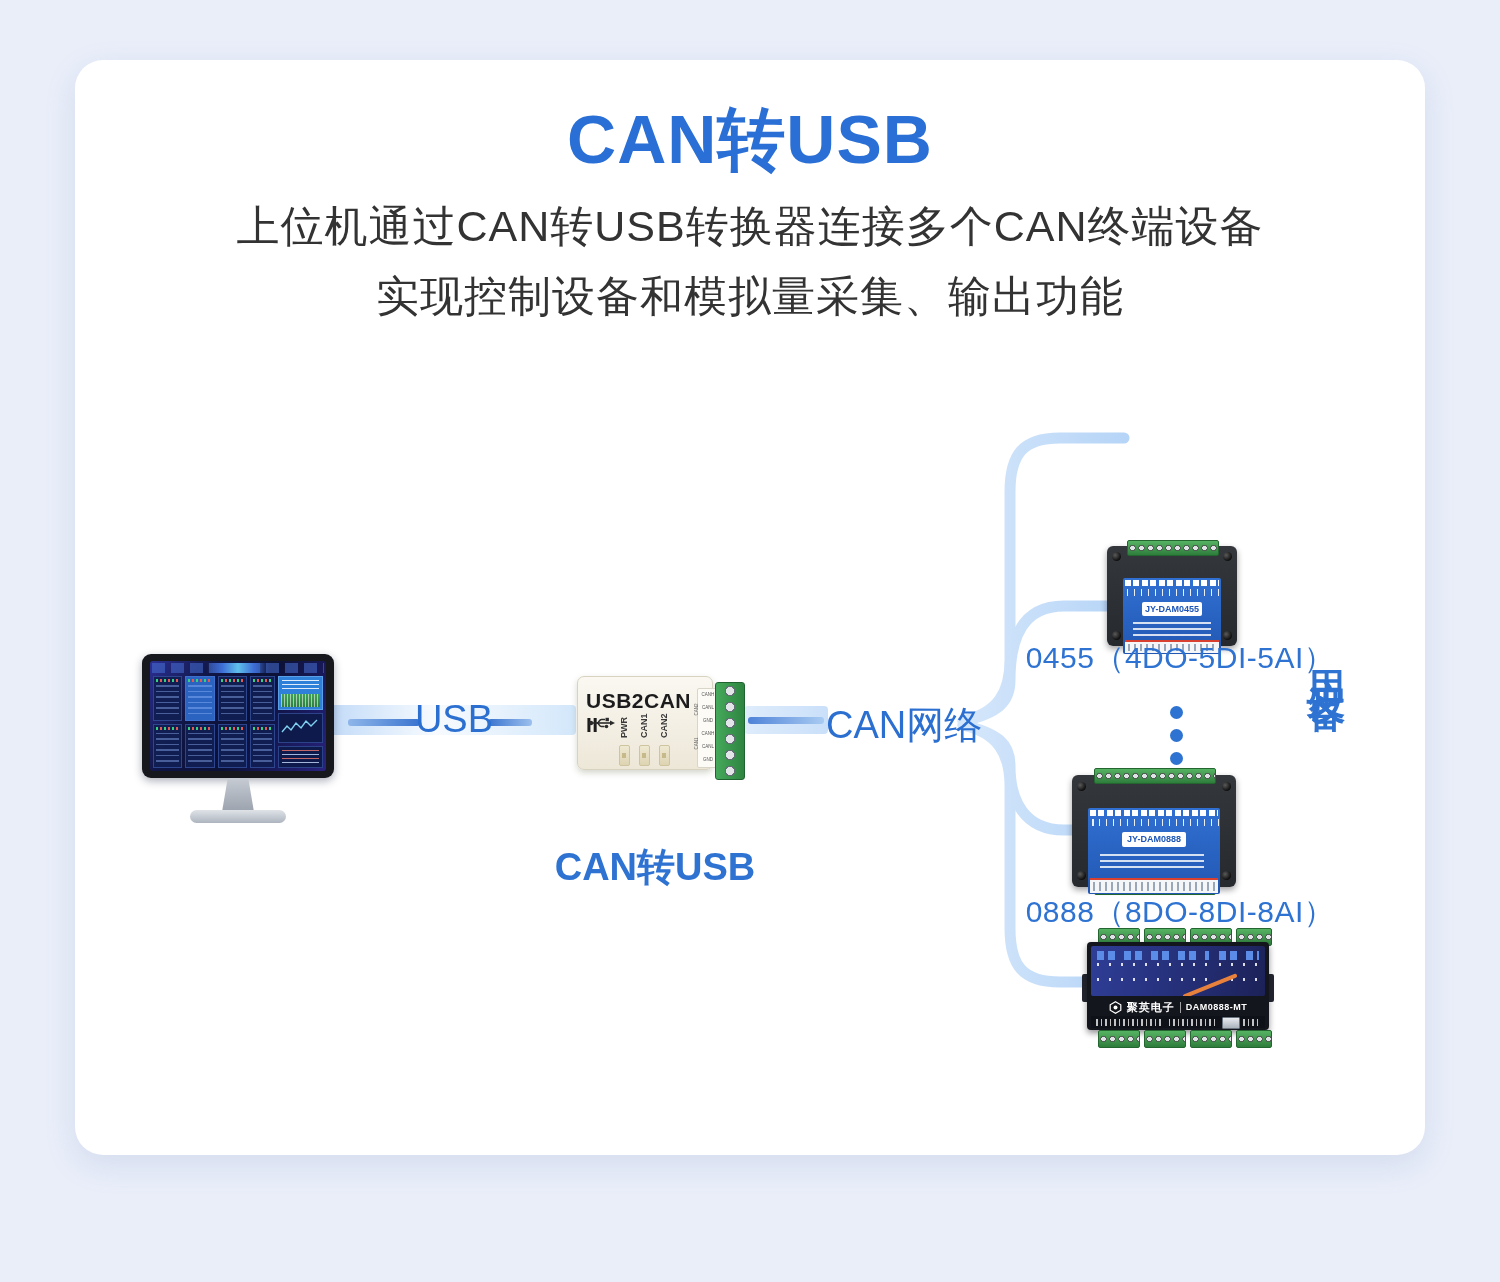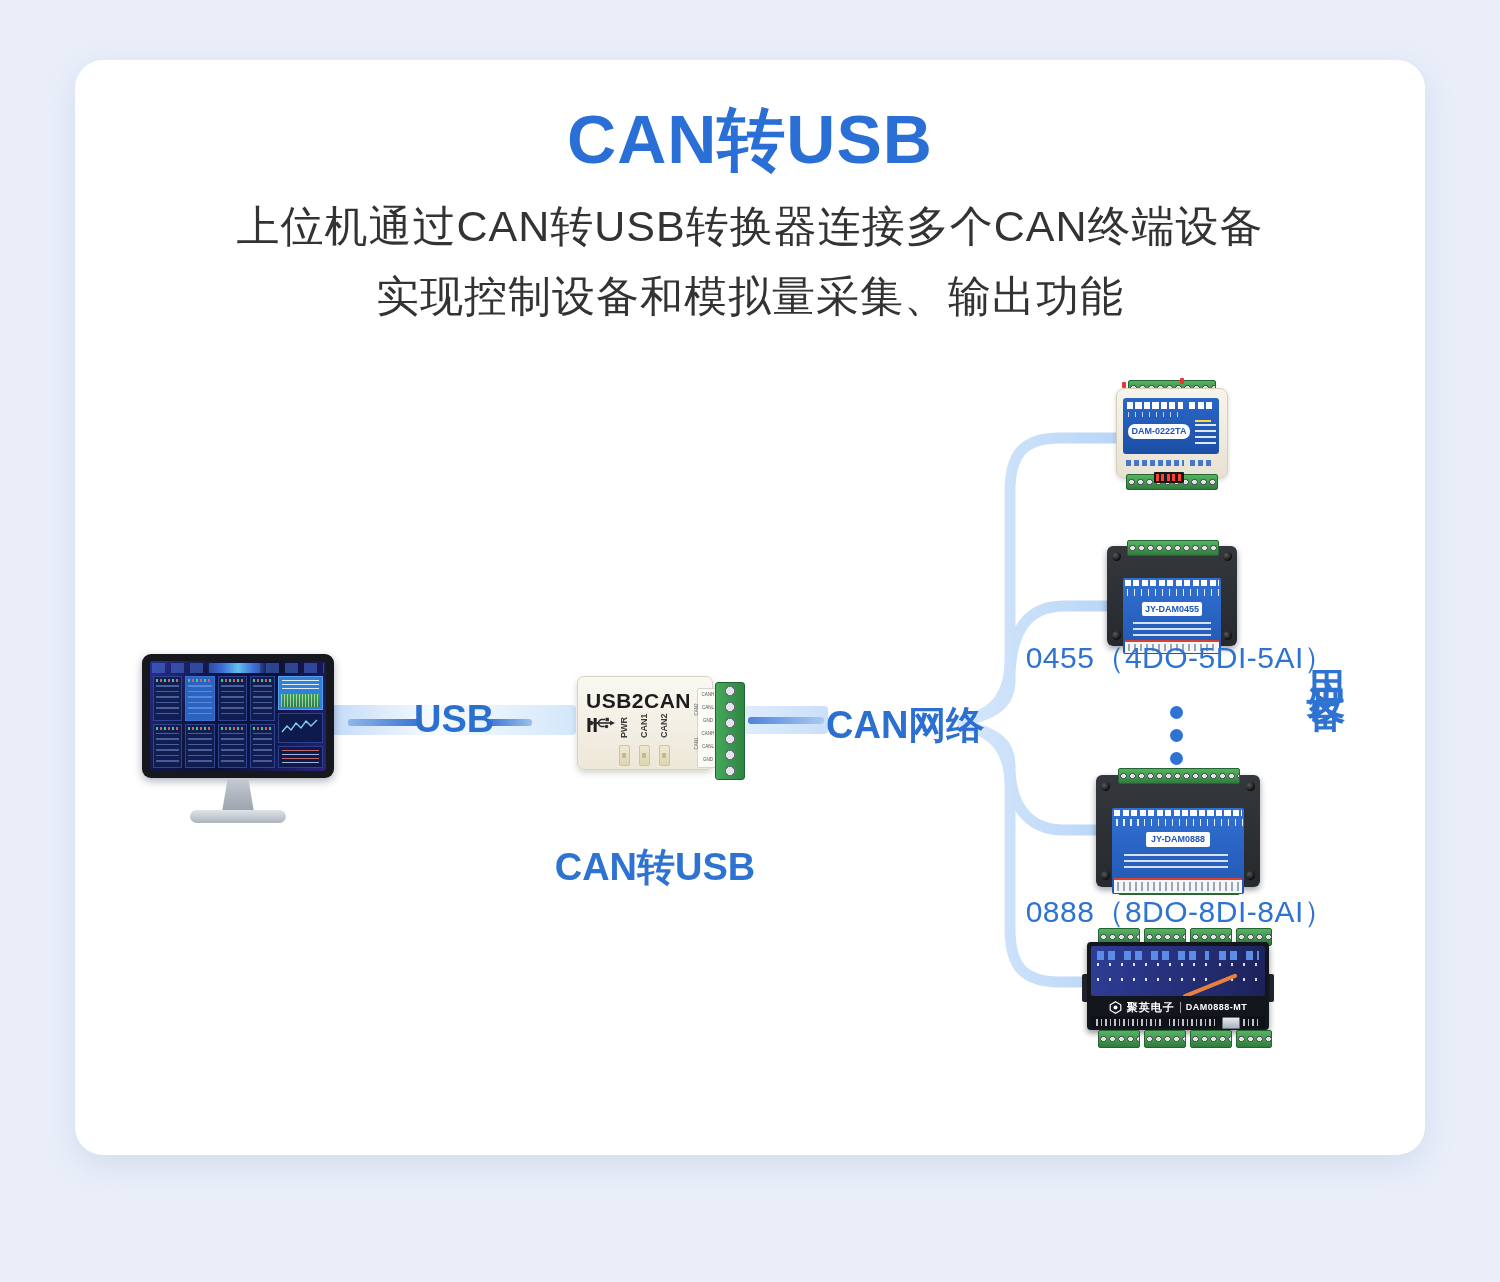--- a/index.html
+++ b/index.html
@@ -37,21 +37,21 @@
   .band{position:absolute;border-radius:4px;}
   .usb-band{left:320px;top:705px;width:256px;height:30px;
     background:linear-gradient(90deg,rgba(186,214,247,.95),rgba(224,238,252,.25) 45%,rgba(203,227,250,.85));}
   .can-band{left:744px;top:706px;width:84px;height:28px;
     background:linear-gradient(90deg,rgba(196,221,249,.55),rgba(199,222,249,.95));}
   .dark-line{position:absolute;height:7px;border-radius:3px;}
   .usb-line-l{left:348px;top:719px;width:72px;background:linear-gradient(90deg,#8FB6EA,#3A74CF);}
   .usb-line-r{left:488px;top:719px;width:44px;background:linear-gradient(90deg,#3A74CF,#9CC0EE);}
   .can-line{left:748px;top:717px;width:76px;background:linear-gradient(90deg,#4F83D8,#A9CBF2);}
 
-  .link-label{position:absolute;color:#2B6FD1;font-size:38px;font-weight:700;}
+  .link-label{position:absolute;color:#2B6FD1;font-size:38px;font-weight:400;}
   .usb-label{left:414px;top:698px;width:80px;text-align:center;}
   .can-label{left:826px;top:700px;}
 
   .big-label{position:absolute;color:#2E73D2;font-size:38px;font-weight:600;}
   .pc-label{left:130px;top:840px;width:220px;text-align:center;}
   .conv-label{left:540px;top:842px;width:230px;text-align:center;}
   .user-label{
     left:1300px;top:640px;height:180px;
     writing-mode:vertical-rl;letter-spacing:8px;
   }
@@ -158,21 +158,21 @@
   .yellow-line{position:absolute;background:#ffd34d;height:2px;}
 
   
   .dbody{position:absolute;border-radius:6px;background:linear-gradient(180deg,#34383d,#26292d);
     box-shadow:0 3px 6px rgba(20,20,30,.4);}
   .dpanel{position:absolute;border-radius:2px;background:linear-gradient(180deg,#3070D2,#2257B2);margin-top:20px;}
   .swoosh{position:absolute;background:#f4f6f8;border-top:2px solid #d8402f;}
   .swoosh::after{content:"";position:absolute;inset:2px 3px;
     background:repeating-linear-gradient(90deg,#9aa7b8 0 2px,transparent 2px 6px);}
   .d2{left:1107px;top:540px;width:130px;height:112px;}
-  .d3{left:1096px;top:768px;width:164px;height:118px;}
+  .d3{left:1072px;top:768px;width:164px;height:118px;}
 
   
   .d4{left:1082px;top:928px;width:192px;height:118px;}
   .d4-body{position:absolute;left:5px;top:14px;width:182px;height:88px;border-radius:4px;background:#14161d;
     box-shadow:0 3px 6px rgba(10,10,20,.45);}
   .d4-ear{position:absolute;width:7px;height:28px;background:#23262f;border-radius:2px;top:46px;}
   .d4-panel{position:absolute;left:9px;top:18px;width:174px;height:50px;border-radius:2px;overflow:hidden;
     background:linear-gradient(100deg,#2E3D96 0%,#252F77 55%,#1C2258 100%);}
   .d4-panel::after{content:"";position:absolute;right:26px;bottom:8px;width:58px;height:4px;
     background:#E8813B;border-radius:2px;transform:rotate(-22deg);}
@@ -285,38 +285,20 @@
     <div class="pin-txt">CANH</div>
     <div class="pin-txt">CANL</div>
     <div class="pin-txt">GND</div>
     <div class="pin-txt">CANH</div>
     <div class="pin-txt">CANL</div>
     <div class="pin-txt">GND</div>
   </div>
   <div class="conv-term"></div>
   <div class="big-label conv-label">CAN转USB</div>
 
-  <div class="dev d1">
-    <div class="gterm d1-topterm"></div>
-    <div class="led-red" style="left:6px;top:6px;"></div>
-    <div class="led-red" style="left:64px;top:2px;"></div>
-    <div class="d1-body"></div>
-    <div class="d1-panel">
-      <div class="wbox-row" style="left:4px;top:4px;width:56px;height:7px;"></div>
-      <div class="wbox-row" style="left:66px;top:4px;width:26px;height:7px;"></div>
-      <div class="pin-row" style="left:5px;top:14px;width:54px;height:5px;opacity:.8;"></div>
-      <div class="blue-label" style="left:5px;top:26px;width:62px;height:15px;line-height:15px;">DAM-0222TA</div>
-      <div class="yellow-line" style="left:72px;top:22px;width:16px;"></div>
-      <div class="micro-lines" style="left:72px;top:26px;width:21px;height:24px;opacity:.9;"></div>
-    </div>
-    <div class="d1-strip" style="left:10px;top:84px;width:58px;height:6px;"></div>
-    <div class="d1-strip" style="left:74px;top:84px;width:24px;height:6px;"></div>
-    <div class="gterm d1-botterm"></div>
-    <div class="d1-display"></div>
-  </div>
 
   <div class="dev d2">
     <div class="dbody" style="left:0;top:6px;width:130px;height:100px;"></div>
     <div class="gterm" style="left:20px;top:0;width:90px;height:14px;"></div>
     <div class="gterm" style="left:20px;top:98px;width:90px;height:14px;"></div>
     <div class="cscrew" style="left:5px;top:12px;"></div>
     <div class="cscrew" style="left:116px;top:12px;"></div>
     <div class="cscrew" style="left:5px;top:91px;"></div>
     <div class="cscrew" style="left:116px;top:91px;"></div>
     <div class="dpanel" style="left:16px;top:18px;width:98px;height:76px;">

